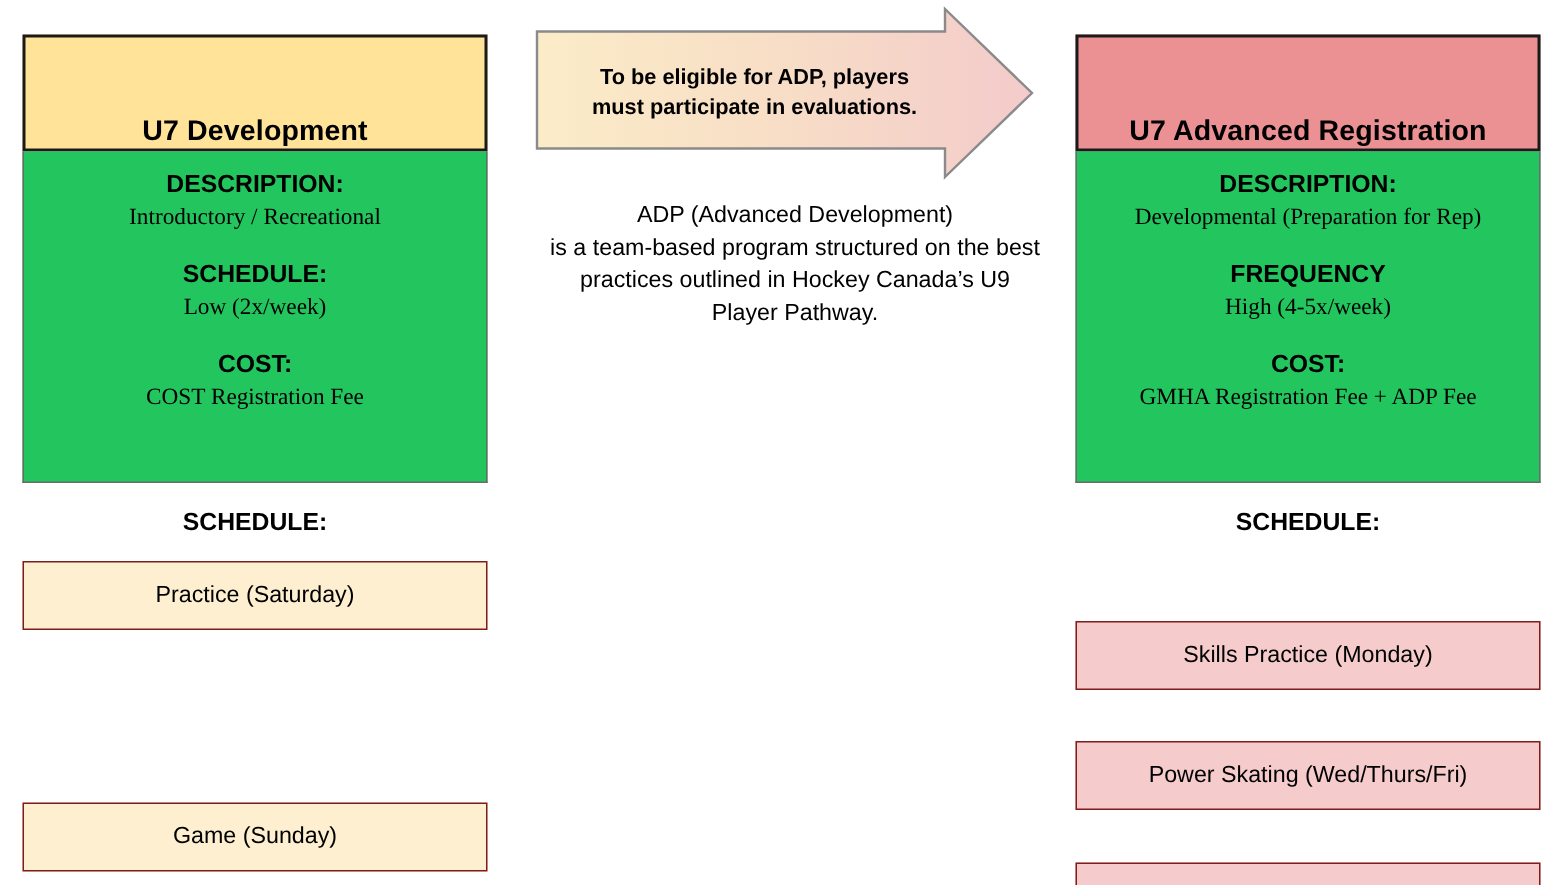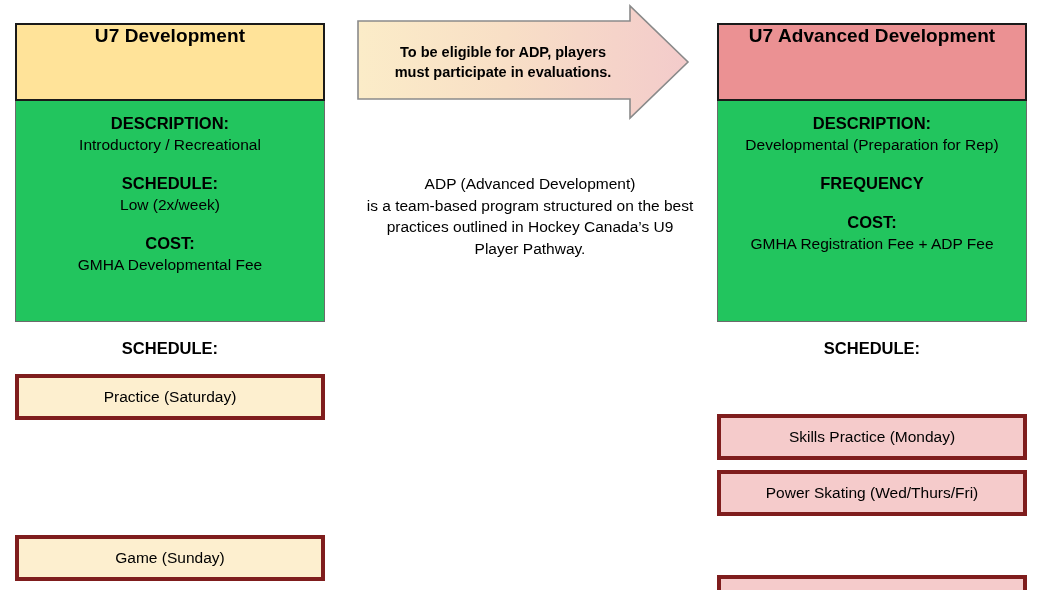--- a/index.html
+++ b/index.html
@@ -22,39 +22,40 @@
     box-sizing: border-box;
   }
   .card-header {
     box-sizing: border-box;
     border: 2px solid #1a1a1a;
     text-align: center;
     font-weight: bold;
     font-size: 19px;
     letter-spacing: 0.1px;
     display: flex;
-    align-items: flex-start;
+    align-items: flex-end;
     justify-content: center;
   }
   .card-body {
     box-sizing: border-box;
     border: 1px solid #6b6b6b;
     border-top: none;
     background: #22c55e;
     padding: 12px 8px 10px 8px;
     text-align: center;
   }
   .field-label {
     font-weight: bold;
     font-size: 16.5px;
     line-height: 21px;
   }
   .field-value {
     font-size: 15.5px;
     line-height: 21px;
+    font-family: Liberation Serif, serif;
   }
   .field-gap { height: 18px; }
 
   
   #card-left  { left: 15px;  top: 23px; width: 310px; }
   #card-right { left: 717px; top: 23px; width: 310px; }
   .card-header { height: 78px; }
 
   #card-left  .card-header { background: #ffe399; }
   #card-right .card-header { background: #eb9193; }
@@ -71,30 +72,30 @@
     top: 339px;
   }
   #schedule-title-left  { left: 15px; }
   #schedule-title-right { left: 717px; }
 
   .sched-box {
     position: absolute;
     box-sizing: border-box;
     width: 310px;
     height: 46px;
-    border: 4px solid #7f1d1d;
+    border: 1px solid #7f1d1d;
     display: flex;
     align-items: center;
     justify-content: center;
     font-size: 15.5px;
   }
   .sched-left  { left: 15px;  background: #fdefcf; }
   .sched-right { left: 717px; background: #f5cbcb; margin-top: 40px; }
   .row-1 { top: 374px; }
-  .row-2 { top: 430px; }
+  .row-2 { top: 454px; }
   .row-3 { top: 535px; }
   .sched-placeholder { border: none; background: transparent; }
 
   
   #arrow-callout {
     position: absolute;
     left: 356px;
     top: 4px;
     width: 334px;
     height: 116px;
@@ -125,21 +126,20 @@
   #center-note {
     position: absolute;
     left: 340px;
     top: 133px;
     width: 380px;
     text-align: center;
   }
   .note-para {
     font-size: 15.5px;
     line-height: 21.5px;
-    margin-top: 40px;
   }
   .note-para-bold {
     font-size: 15px;
     line-height: 21.5px;
     font-weight: bold;
     margin-top: 22px;
   }
 </style>
 </head>
 <body>
@@ -149,33 +149,34 @@
     <span>U7 Development</span>
   </div>
   <div class="card-body">
     <div class="field-label">DESCRIPTION:</div>
     <div class="field-value">Introductory / Recreational</div>
     <div class="field-gap"></div>
     <div class="field-label">SCHEDULE:</div>
     <div class="field-value">Low (2x/week)</div>
     <div class="field-gap"></div>
     <div class="field-label">COST:</div>
-    <div class="field-value">GMHA Developmental Fee</div>
+    <div class="field-value">COST Registration Fee</div>
   </div>
 </div>
 
 <div class="card" id="card-right">
   <div class="card-header">
-    <span>U7 Advanced Development</span>
+    <span>U7 Advanced Registration</span>
   </div>
   <div class="card-body">
     <div class="field-label">DESCRIPTION:</div>
     <div class="field-value">Developmental (Preparation for Rep)</div>
     <div class="field-gap"></div>
     <div class="field-label">FREQUENCY</div>
+    <div class="field-value">High (4-5x/week)</div>
     <div class="field-gap"></div>
     <div class="field-label">COST:</div>
     <div class="field-value">GMHA Registration Fee + ADP Fee</div>
   </div>
 </div>
 
 <div id="arrow-callout">
   <svg viewBox="0 0 334 116" preserveAspectRatio="none">
     <defs>
       <linearGradient id="arrowGrad" x1="0" y1="0" x2="1" y2="0">

